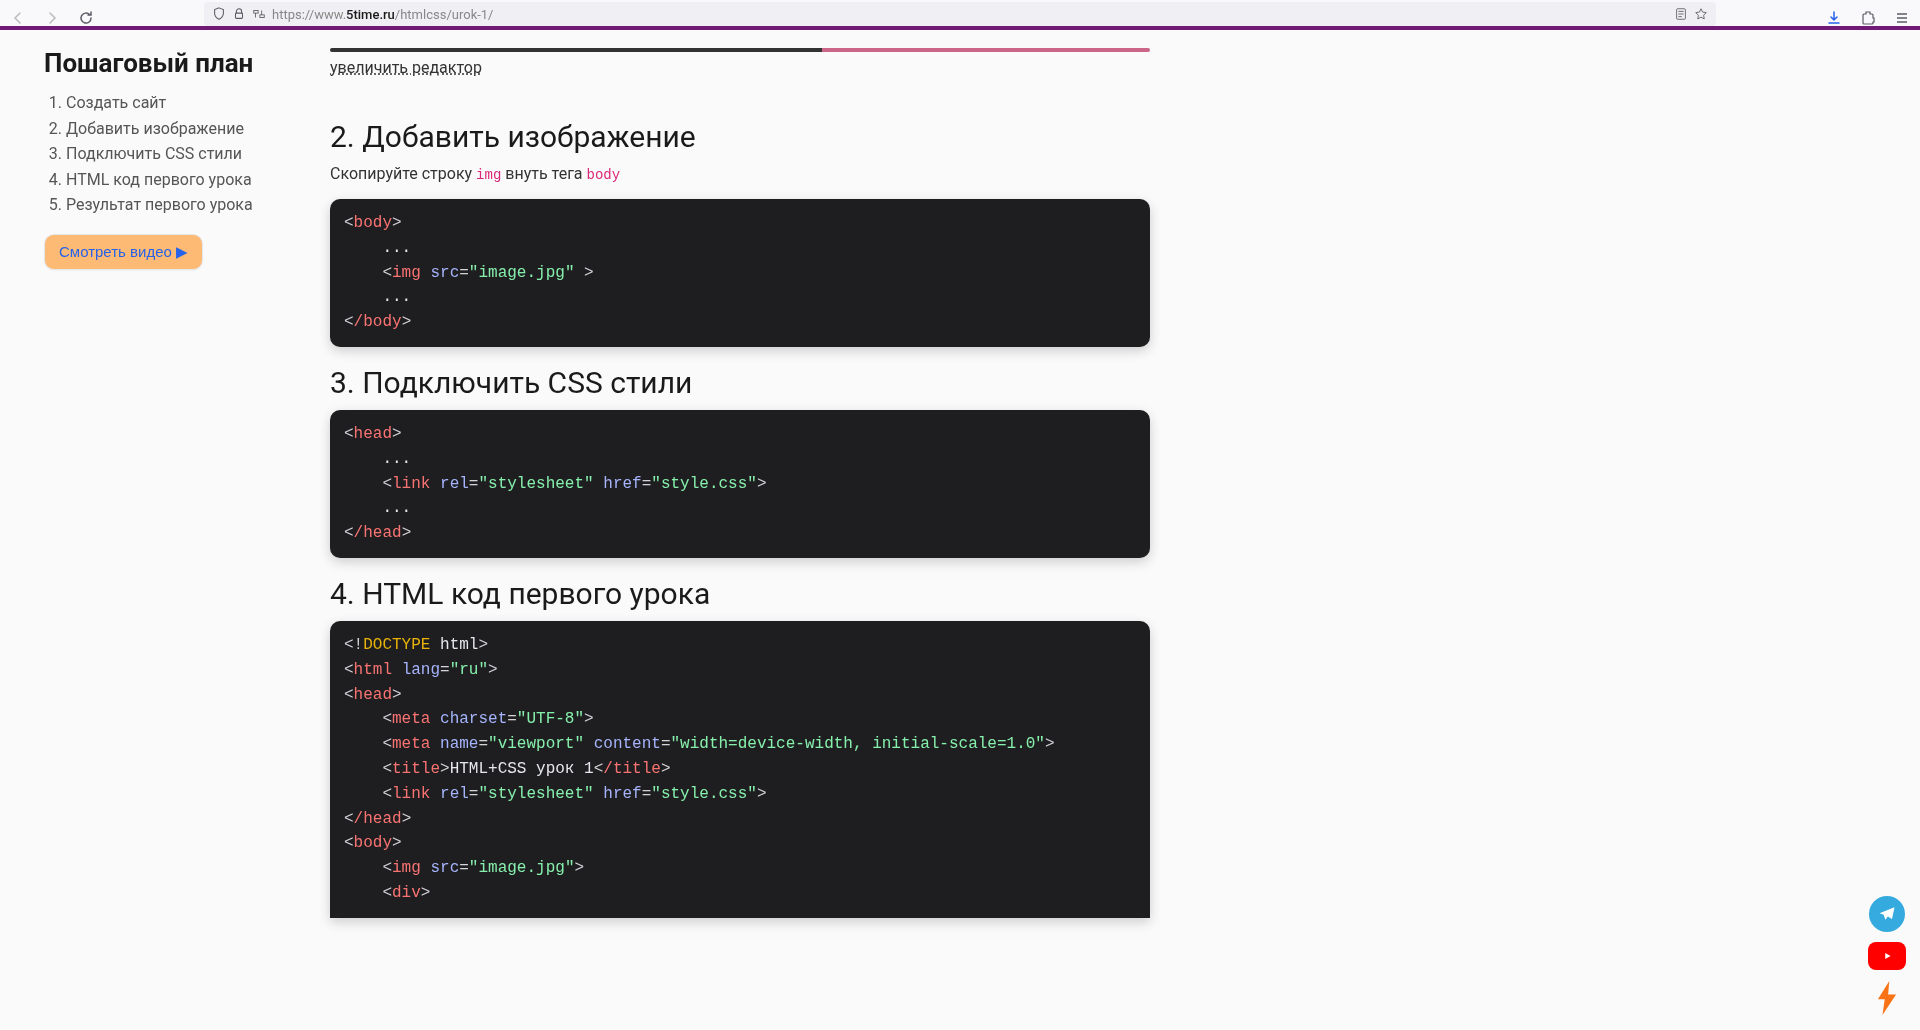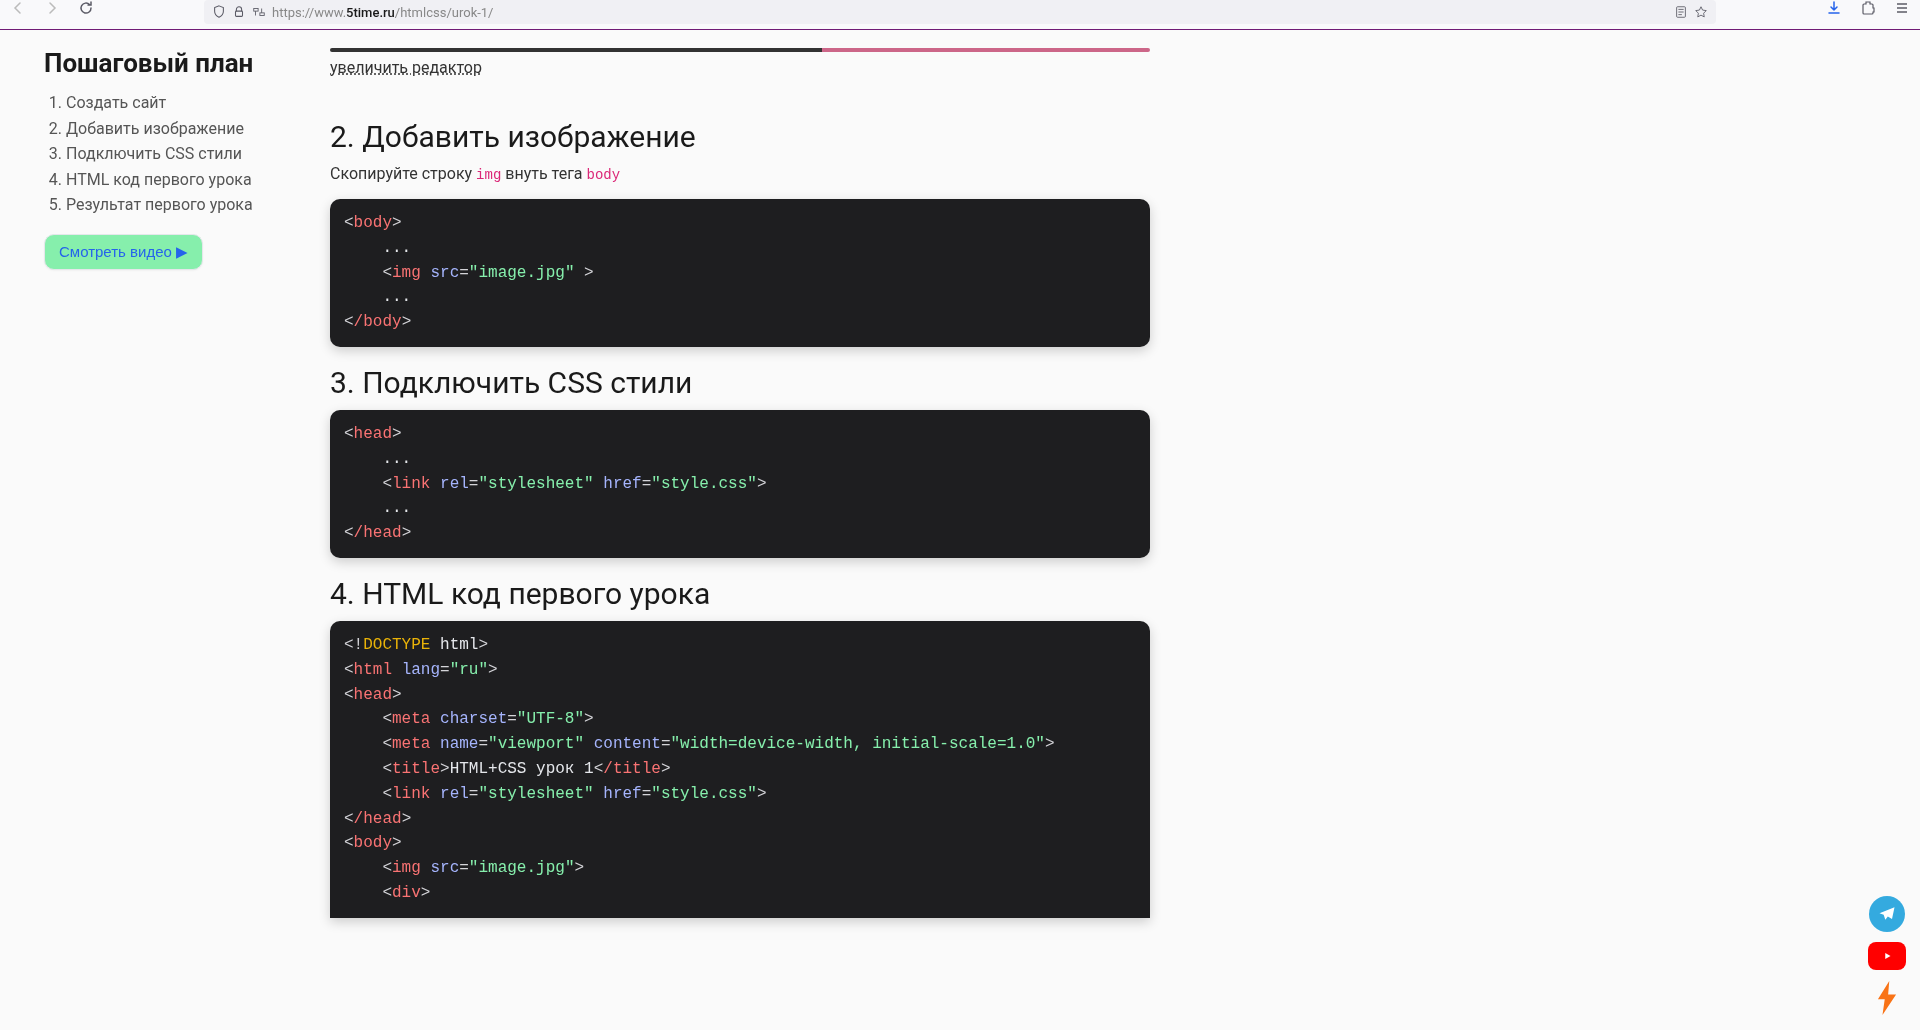--- a/index.html
+++ b/index.html
@@ -6,23 +6,23 @@
     body {
       font-family: -apple-system, BlinkMacSystemFont, "Segoe UI", Roboto, Arial, sans-serif;
       background: #fafafa;
       color: #1a1a1a;
     }
 
     
     .browser-chrome {
       height: 30px;
       background: #f9f9fb;
-      border-bottom: 1px solid #701a75;
-      display: flex;
-      align-items: flex-start;
+      border-bottom: 4px solid #701a75;
+      display: flex;
+      align-items: flex-end;
       padding: 0 10px;
       gap: 10px;
     }
     .nav-icons { display: flex; gap: 18px; align-items: center; }
     .nav-icon { width: 16px; height: 16px; display: flex; align-items: center; justify-content: center; color: #5b5b66; cursor: pointer; }
     .nav-icon.disabled { color: #bbb; }
     .url-bar {
       flex: 1;
       margin: 0 100px 0 100px;
       height: 24px;
@@ -48,21 +48,21 @@
     
     .sidebar h2 { font-size: 26px; font-weight: 700; margin-bottom: 12px; color: #1a1a1a; }
     .sidebar ol { list-style: decimal; padding-left: 22px; color: #555; }
     .sidebar ol li { font-size: 16px; line-height: 1.6; color: #555; cursor: pointer; }
     .watch-video-btn {
       display: inline-flex;
       align-items: center;
       gap: 4px;
       margin-top: 16px;
       padding: 8px 14px;
-      background: #86efac;
+      background: #fdba74;
       border: 1px solid #e5e7eb;
       border-radius: 10px;
       font-size: 15px;
       color: #2563eb;
       cursor: pointer;
       box-shadow: 0 1px 2px rgba(0,0,0,0.04);
     }
 
     
     .editor-placeholder {

